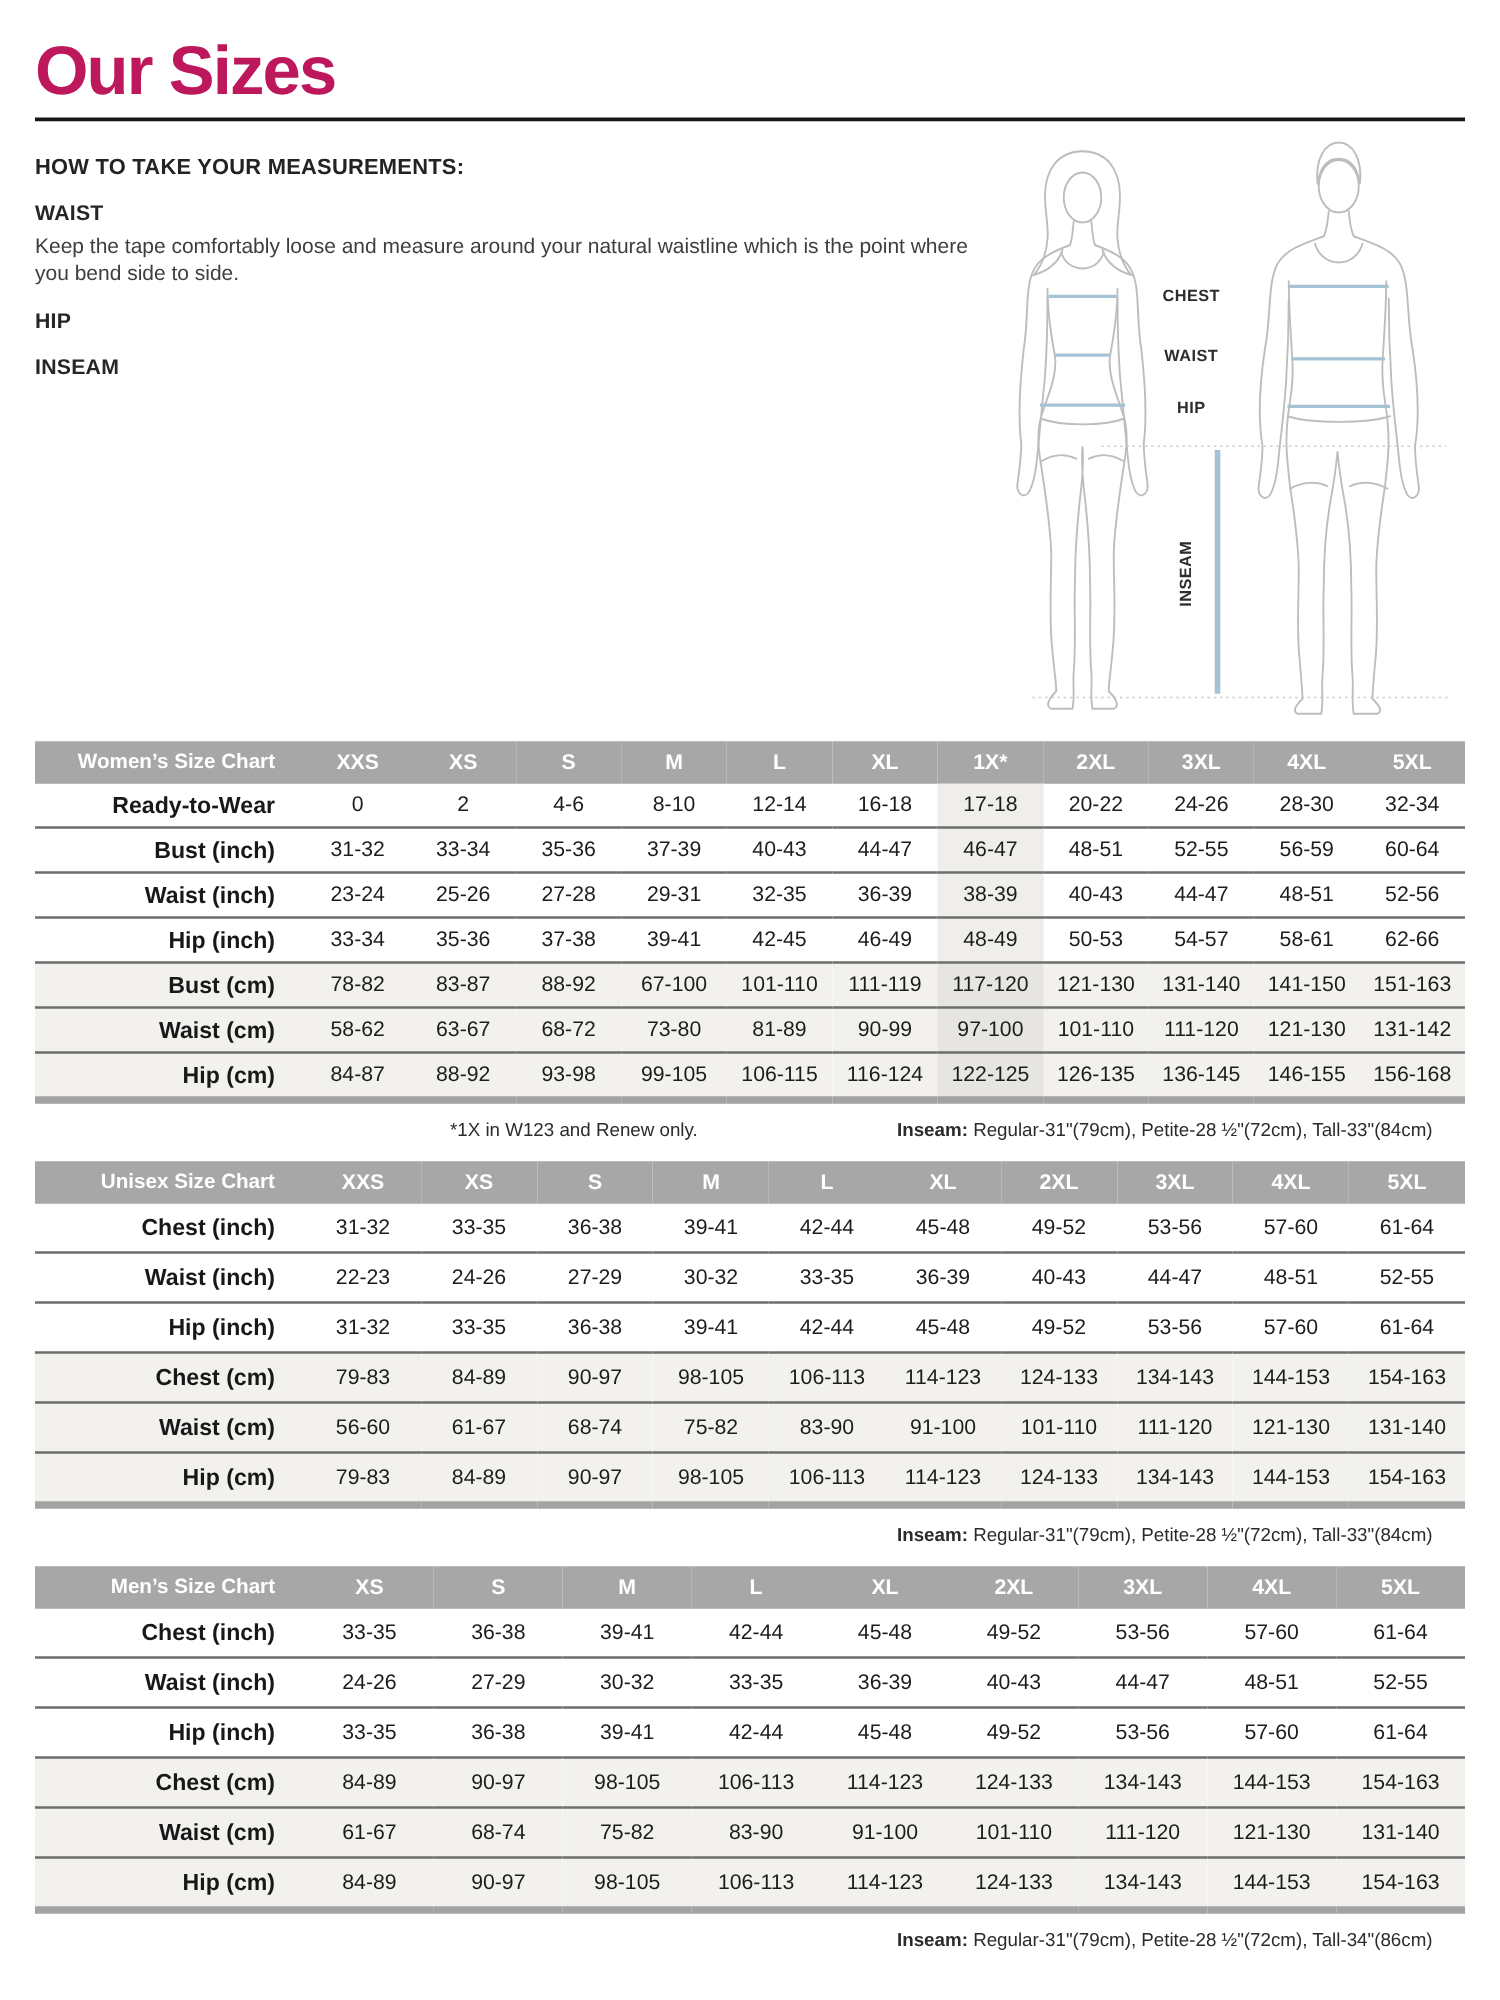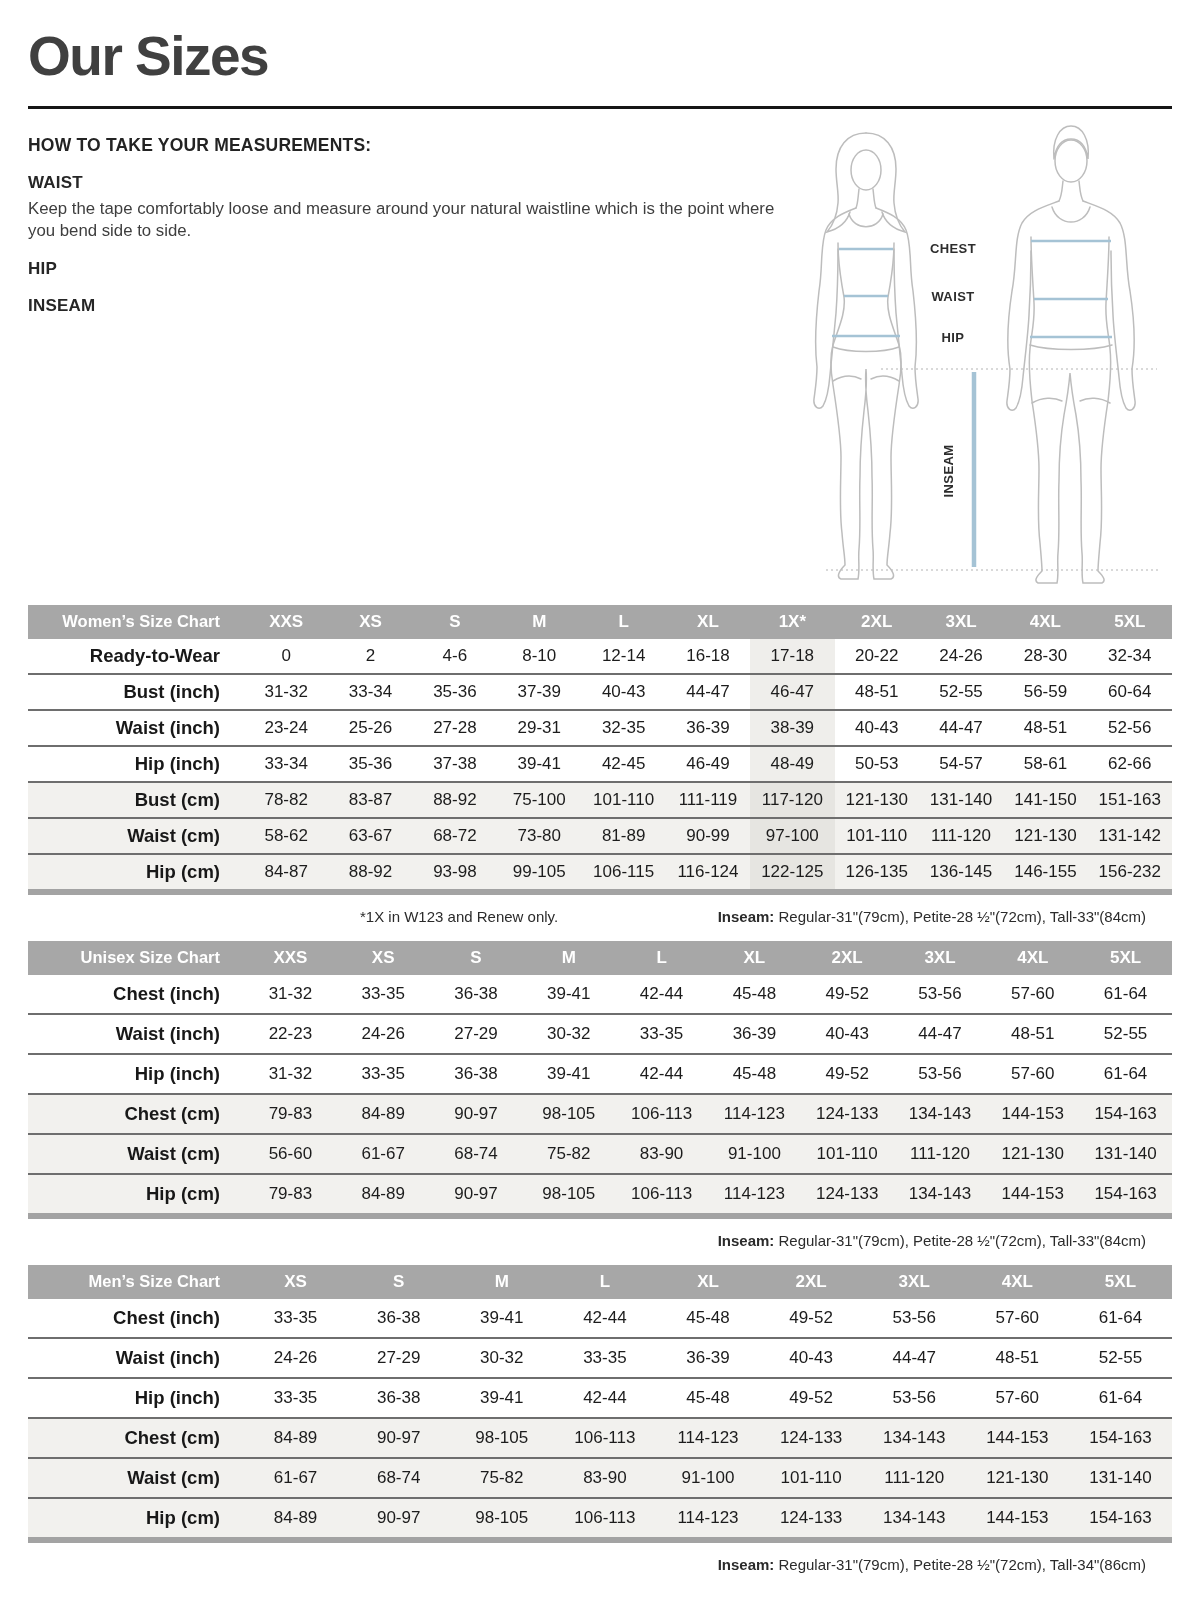--- a/index.html
+++ b/index.html
@@ -1,22 +1,22 @@
 <!DOCTYPE html>
 <html style="--header_bar: #a7a7a7; --shaded_row: #f2f1ee; --highlight_light: #efeeeb; --highlight_dark: #e6e5e1; --measure_line: #a5c3d5; --figure_outline: #bdbdbd; --row_border: #6e6e6e;"><head>
 <meta charset="utf-8">
 <style>
   html,body{margin:0;padding:0;background:#fff;}
   body{width:1200px;height:1600px;overflow:hidden;
        font-family:"Liberation Sans","DejaVu Sans",sans-serif;color:#1f1f1f;}
   .page{padding:20px 28px 0 28px;}
 
   
-  .page-title{font-size:55px;font-weight:800;letter-spacing:-1.5px;color:#404040;
-              margin:8px 0 20px 0;line-height:1.05;}
+  .page-title{font-size:55px;font-weight:800;letter-spacing:-1.5px;color:#be185d;
+              margin:8px 0 8px 0;line-height:1.05;}
   .title-rule{border:none;border-top:3px solid #161616;margin:0 0 14px 0;}
 
   
   .content-row{display:flex;align-items:flex-start;}
   .instructions{width:748px;flex:0 0 auto;}
   .howto-heading{font-size:17.5px;font-weight:800;color:#232323;margin:12px 0 2px 0;letter-spacing:.2px;}
   .section{margin-top:17px;}
   .section h3{font-size:17px;font-weight:800;color:#262626;margin:0 0 5px 0;letter-spacing:.2px;}
   .section p{font-size:16.8px;line-height:1.32;color:#3e3e3e;margin:0;}
 
@@ -198,21 +198,21 @@
             <td>50-53</td>
             <td>54-57</td>
             <td>58-61</td>
             <td>62-66</td>
           </tr>
           <tr class="shaded">
             <th>Bust (cm)</th>
             <td>78-82</td>
             <td>83-87</td>
             <td>88-92</td>
-            <td>75-100</td>
+            <td>67-100</td>
             <td>101-110</td>
             <td>111-119</td>
             <td class="hl">117-120</td>
             <td>121-130</td>
             <td>131-140</td>
             <td>141-150</td>
             <td>151-163</td>
           </tr>
           <tr class="shaded">
             <th>Waist (cm)</th>
@@ -233,21 +233,21 @@
             <td>84-87</td>
             <td>88-92</td>
             <td>93-98</td>
             <td>99-105</td>
             <td>106-115</td>
             <td>116-124</td>
             <td class="hl">122-125</td>
             <td>126-135</td>
             <td>136-145</td>
             <td>146-155</td>
-            <td>156-232</td>
+            <td>156-168</td>
           </tr>
         </tbody>
       </table>
   </div>
   <div class="footnote-row">
     <span class="fn-left">*1X in W123 and Renew only.</span>
     <span class="fn-right"><b>Inseam:</b> <span>Regular-31"(79cm), Petite-28 ½"(72cm), Tall-33"(84cm)</span></span>
   </div>
 
   <div class="size-table">

